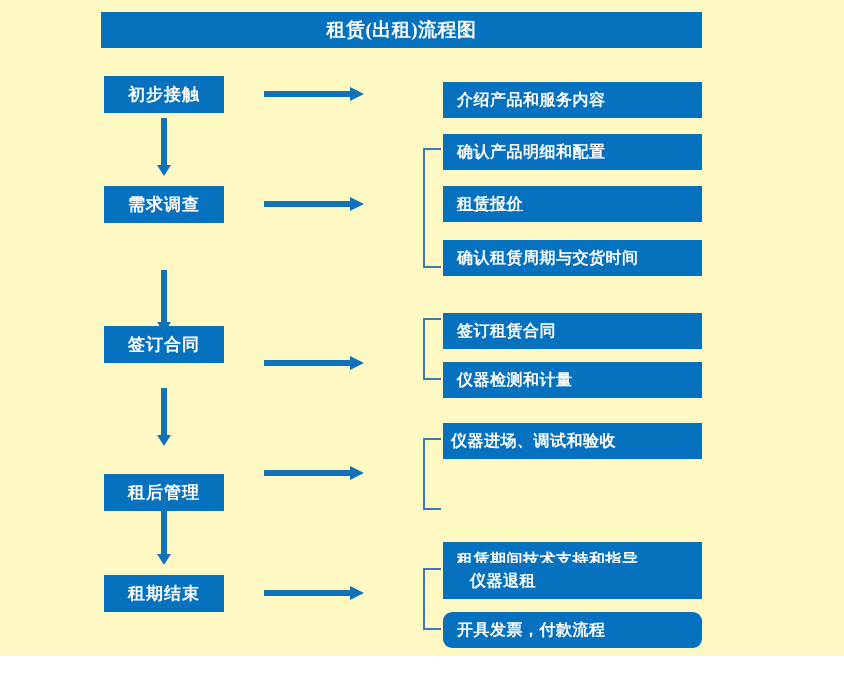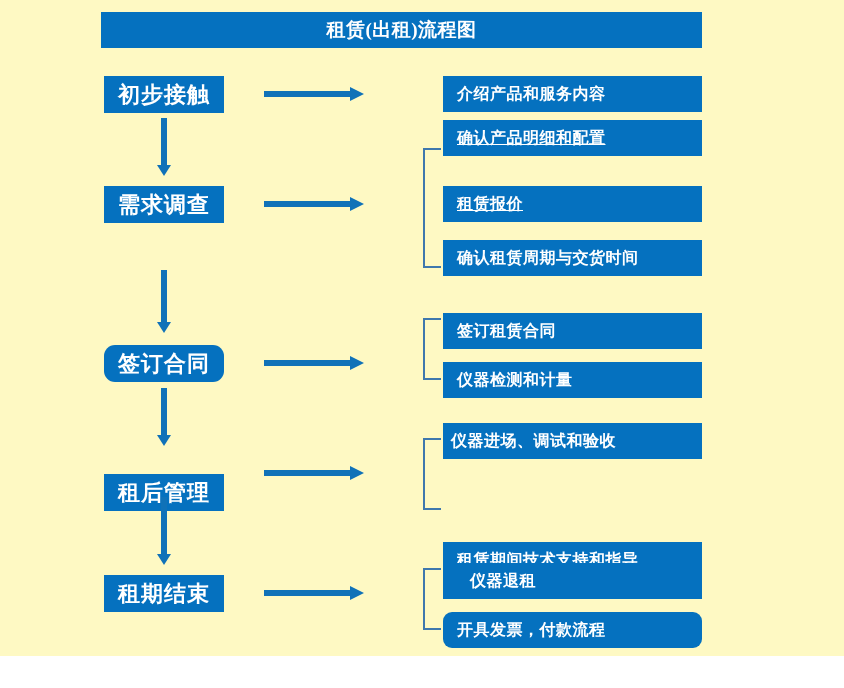--- a/index.html
+++ b/index.html
@@ -34,21 +34,21 @@
     letter-spacing: 0.5px;
   }
   
   .stage-box {
     position: absolute;
     left: 104px;
     width: 120px;
     height: 37px;
     background: #0571bf;
     color: #ffffff;
-    font-size: 22px;
+    font-size: 17px;
     font-weight: bold;
     display: flex;
     align-items: center;
     justify-content: center;
     letter-spacing: 1px;
   }
   
   .detail-box {
     position: absolute;
     left: 443px;
@@ -127,21 +127,21 @@
 <body>
 
 <div id="canvas">
 
   <div class="title-bar">租赁(出租)流程图</div>
 
   <div class="stage-box" style="top:76px;">初步接触</div>
 
   <div class="stage-box" style="top:186px;">需求调查</div>
 
-  <div class="stage-box" style="top:345px;border-radius:11px;">签订合同</div>
+  <div class="stage-box" style="top:326px;">签订合同</div>
 
   <div class="stage-box" style="top:474px;">租后管理</div>
 
   <div class="stage-box" style="top:575px;">租期结束</div>
 
   <div class="v-arrow" style="top:118px; height:58px;">
     <div class="shaft" style="height:47px;"></div>
     <div class="head"></div>
   </div>
 
@@ -186,23 +186,23 @@
   </div>
 
   <div class="bracket" style="top:148px; height:120px;"></div>
 
   <div class="bracket" style="top:318px; height:62px;"></div>
 
   <div class="bracket" style="top:438px; height:72px;"></div>
 
   <div class="bracket" style="top:568px; height:62px;"></div>
 
-  <div class="detail-box" style="top:76px;">介绍产品和服务内容</div>
-
-  <div class="detail-box" style="top:120px;text-decoration:underline;">确认产品明细和配置</div>
+  <div class="detail-box" style="top:82px;">介绍产品和服务内容</div>
+
+  <div class="detail-box" style="top:134px;">确认产品明细和配置</div>
 
   <div class="detail-box" style="top:186px;text-decoration:underline;">租赁报价</div>
 
   <div class="detail-box" style="top:240px;">确认租赁周期与交货时间</div>
 
   <div class="detail-box" style="top:313px;">签订租赁合同</div>
 
   <div class="detail-box" style="top:362px;">仪器检测和计量</div>
 
   <div class="detail-box" style="top:423px;padding-left:8px;">仪器进场、调试和验收</div>

